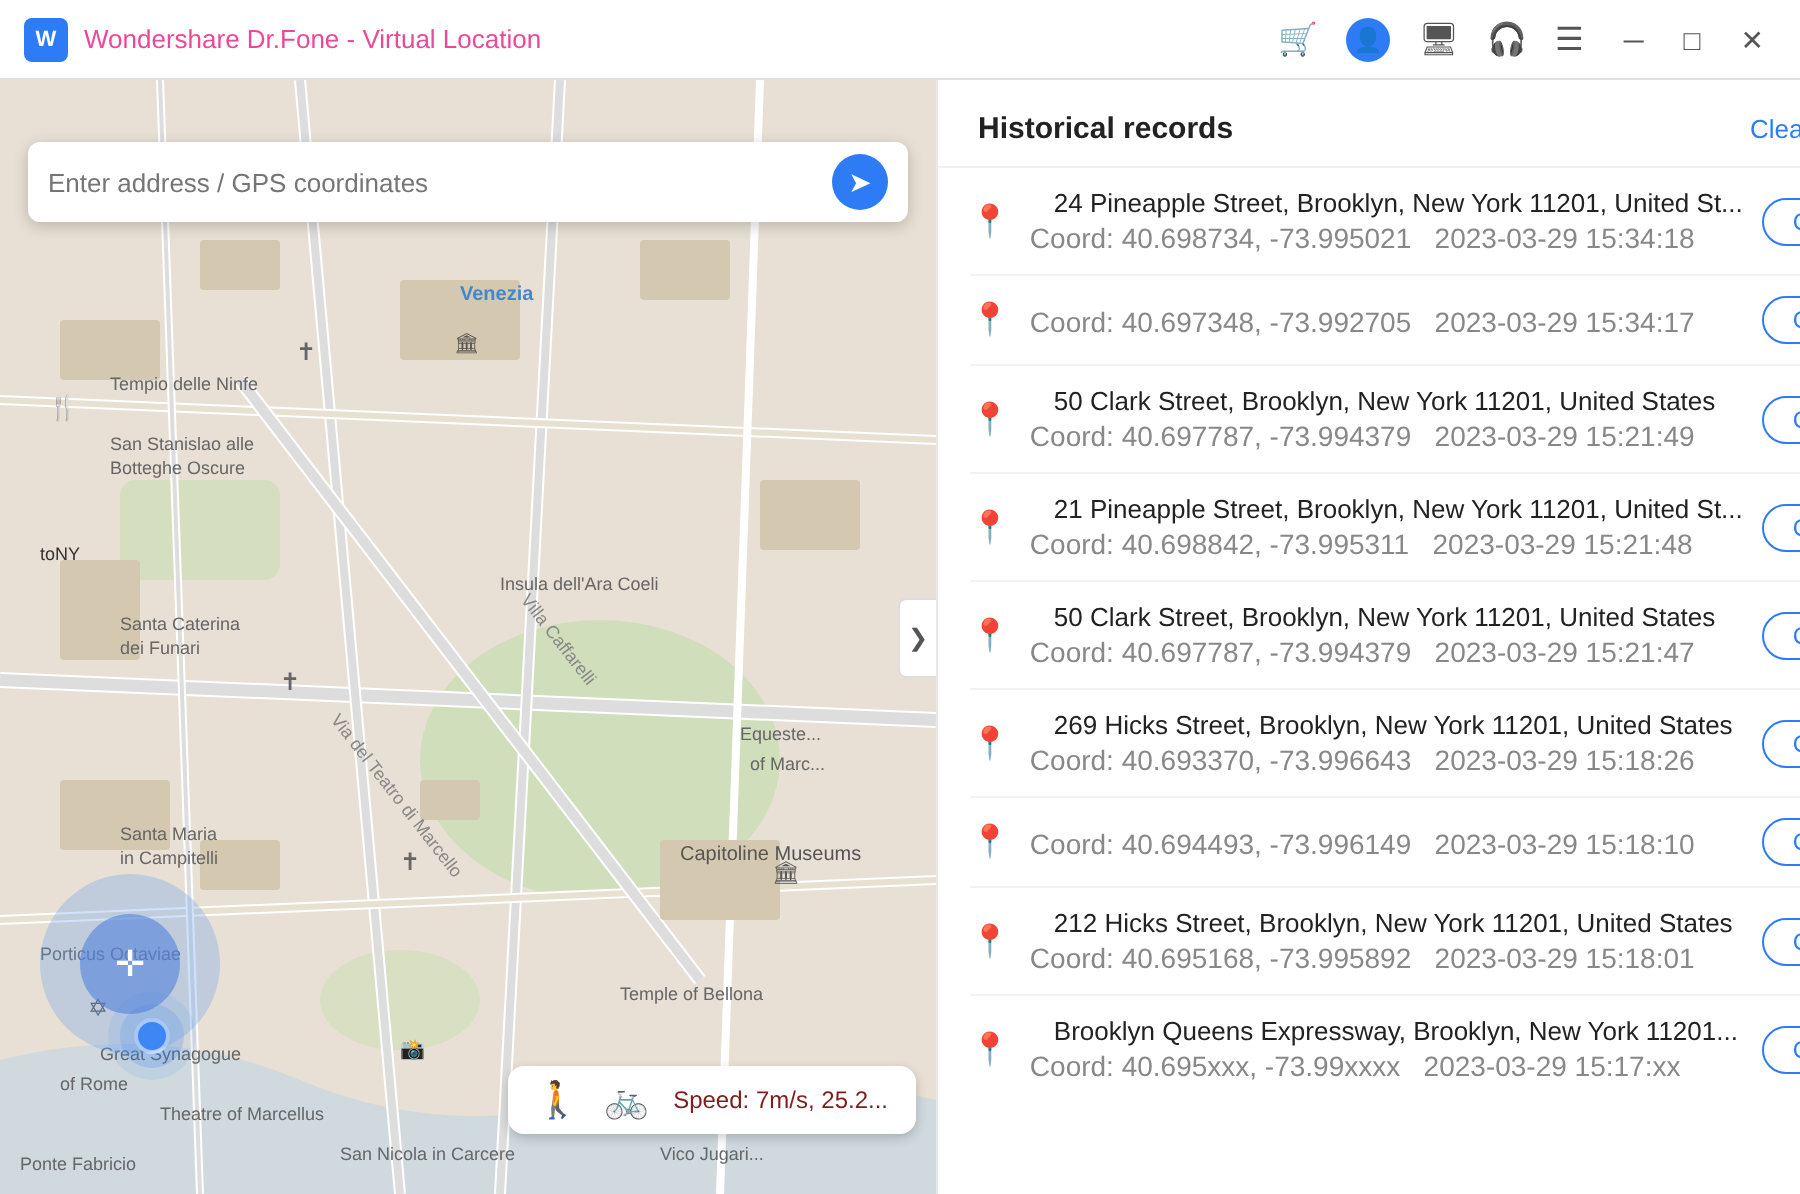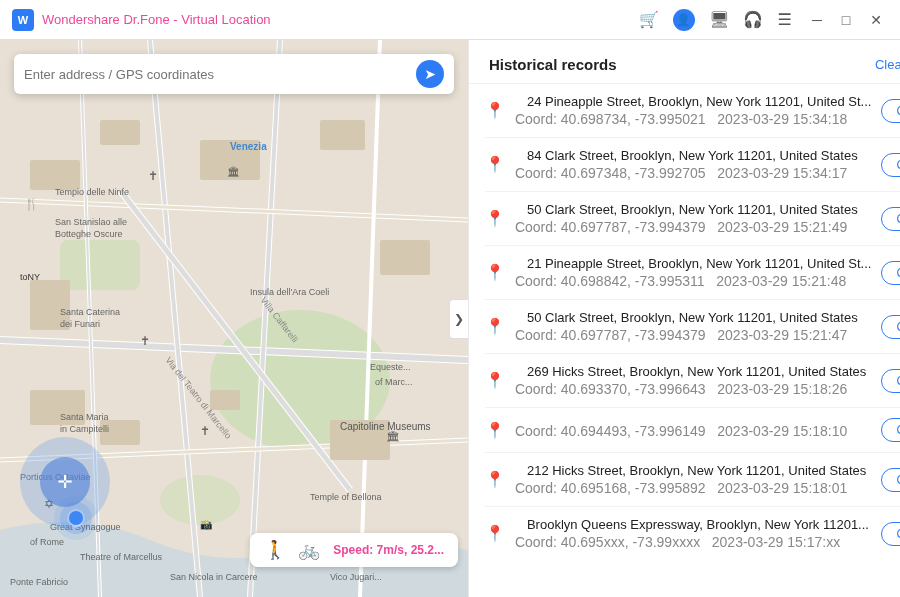--- a/index.html
+++ b/index.html
@@ -28,21 +28,21 @@
     
     .map-area { position: relative; flex: 0 0 468px; height: 100%; overflow: hidden; }
     .map-bg {
       width: 100%; height: 100%;
       background: #e8e0d4;
       position: relative; overflow: hidden;
     }
 
     
     .search-bar {
-      position: absolute; top: 14px; left: 14px; right: 14px; z-index: 10;
+      position: absolute; top: 31px; left: 14px; right: 14px; z-index: 10;
       display: flex; align-items: center;
       background: #fff; border-radius: 6px; padding: 0 10px;
       height: 40px; box-shadow: 0 2px 8px rgba(0,0,0,0.2);
     }
     .search-input { flex: 1; border: none; outline: none; font-size: 13px; color: #aaa; background: transparent; }
     .search-nav-icon {
       width: 28px; height: 28px; background: #2d7cf6; border-radius: 50%;
       display: flex; align-items: center; justify-content: center; color: #fff; font-size: 14px; cursor: pointer;
     }
 
@@ -51,21 +51,21 @@
 
     
     .speed-bar {
       position: absolute; bottom: 30px; right: 10px;
       background: #fff; border-radius: 8px; padding: 6px 14px;
       box-shadow: 0 2px 6px rgba(0,0,0,0.2);
       display: flex; align-items: center; gap: 12px; font-size: 13px;
     }
     .speed-icon { font-size: 18px; }
     .speed-text { color: #333; font-size: 12px; }
-    .speed-text span { color: #ec4899; font-weight: 700; }
+    .speed-text span { color: #7f1d1d; font-weight: 400; }
 
     
     .nav-pad {
       position: absolute; bottom: 70px; left: 20px;
       width: 90px; height: 90px;
     }
     .nav-circle {
       width: 90px; height: 90px; border-radius: 50%;
       background: rgba(100,160,240,0.3);
       display: flex; align-items: center; justify-content: center;
@@ -269,21 +269,20 @@
       <span class="record-pin">📍</span>
       <div class="record-info">
         <div class="record-address">24 Pineapple Street, Brooklyn, New York 11201, United St...</div>
         <div class="record-meta">Coord: 40.698734, -73.995021&nbsp;&nbsp;&nbsp;2023-03-29 15:34:18</div>
       </div>
       <button class="go-btn">Go</button>
     </div>
         <div class="record-item">
       <span class="record-pin">📍</span>
       <div class="record-info">
-        <div class="record-address">84 Clark Street, Brooklyn, New York 11201, United States</div>
         <div class="record-meta">Coord: 40.697348, -73.992705&nbsp;&nbsp;&nbsp;2023-03-29 15:34:17</div>
       </div>
       <button class="go-btn">Go</button>
     </div>
         <div class="record-item">
       <span class="record-pin">📍</span>
       <div class="record-info">
         <div class="record-address">50 Clark Street, Brooklyn, New York 11201, United States</div>
         <div class="record-meta">Coord: 40.697787, -73.994379&nbsp;&nbsp;&nbsp;2023-03-29 15:21:49</div>
       </div>

